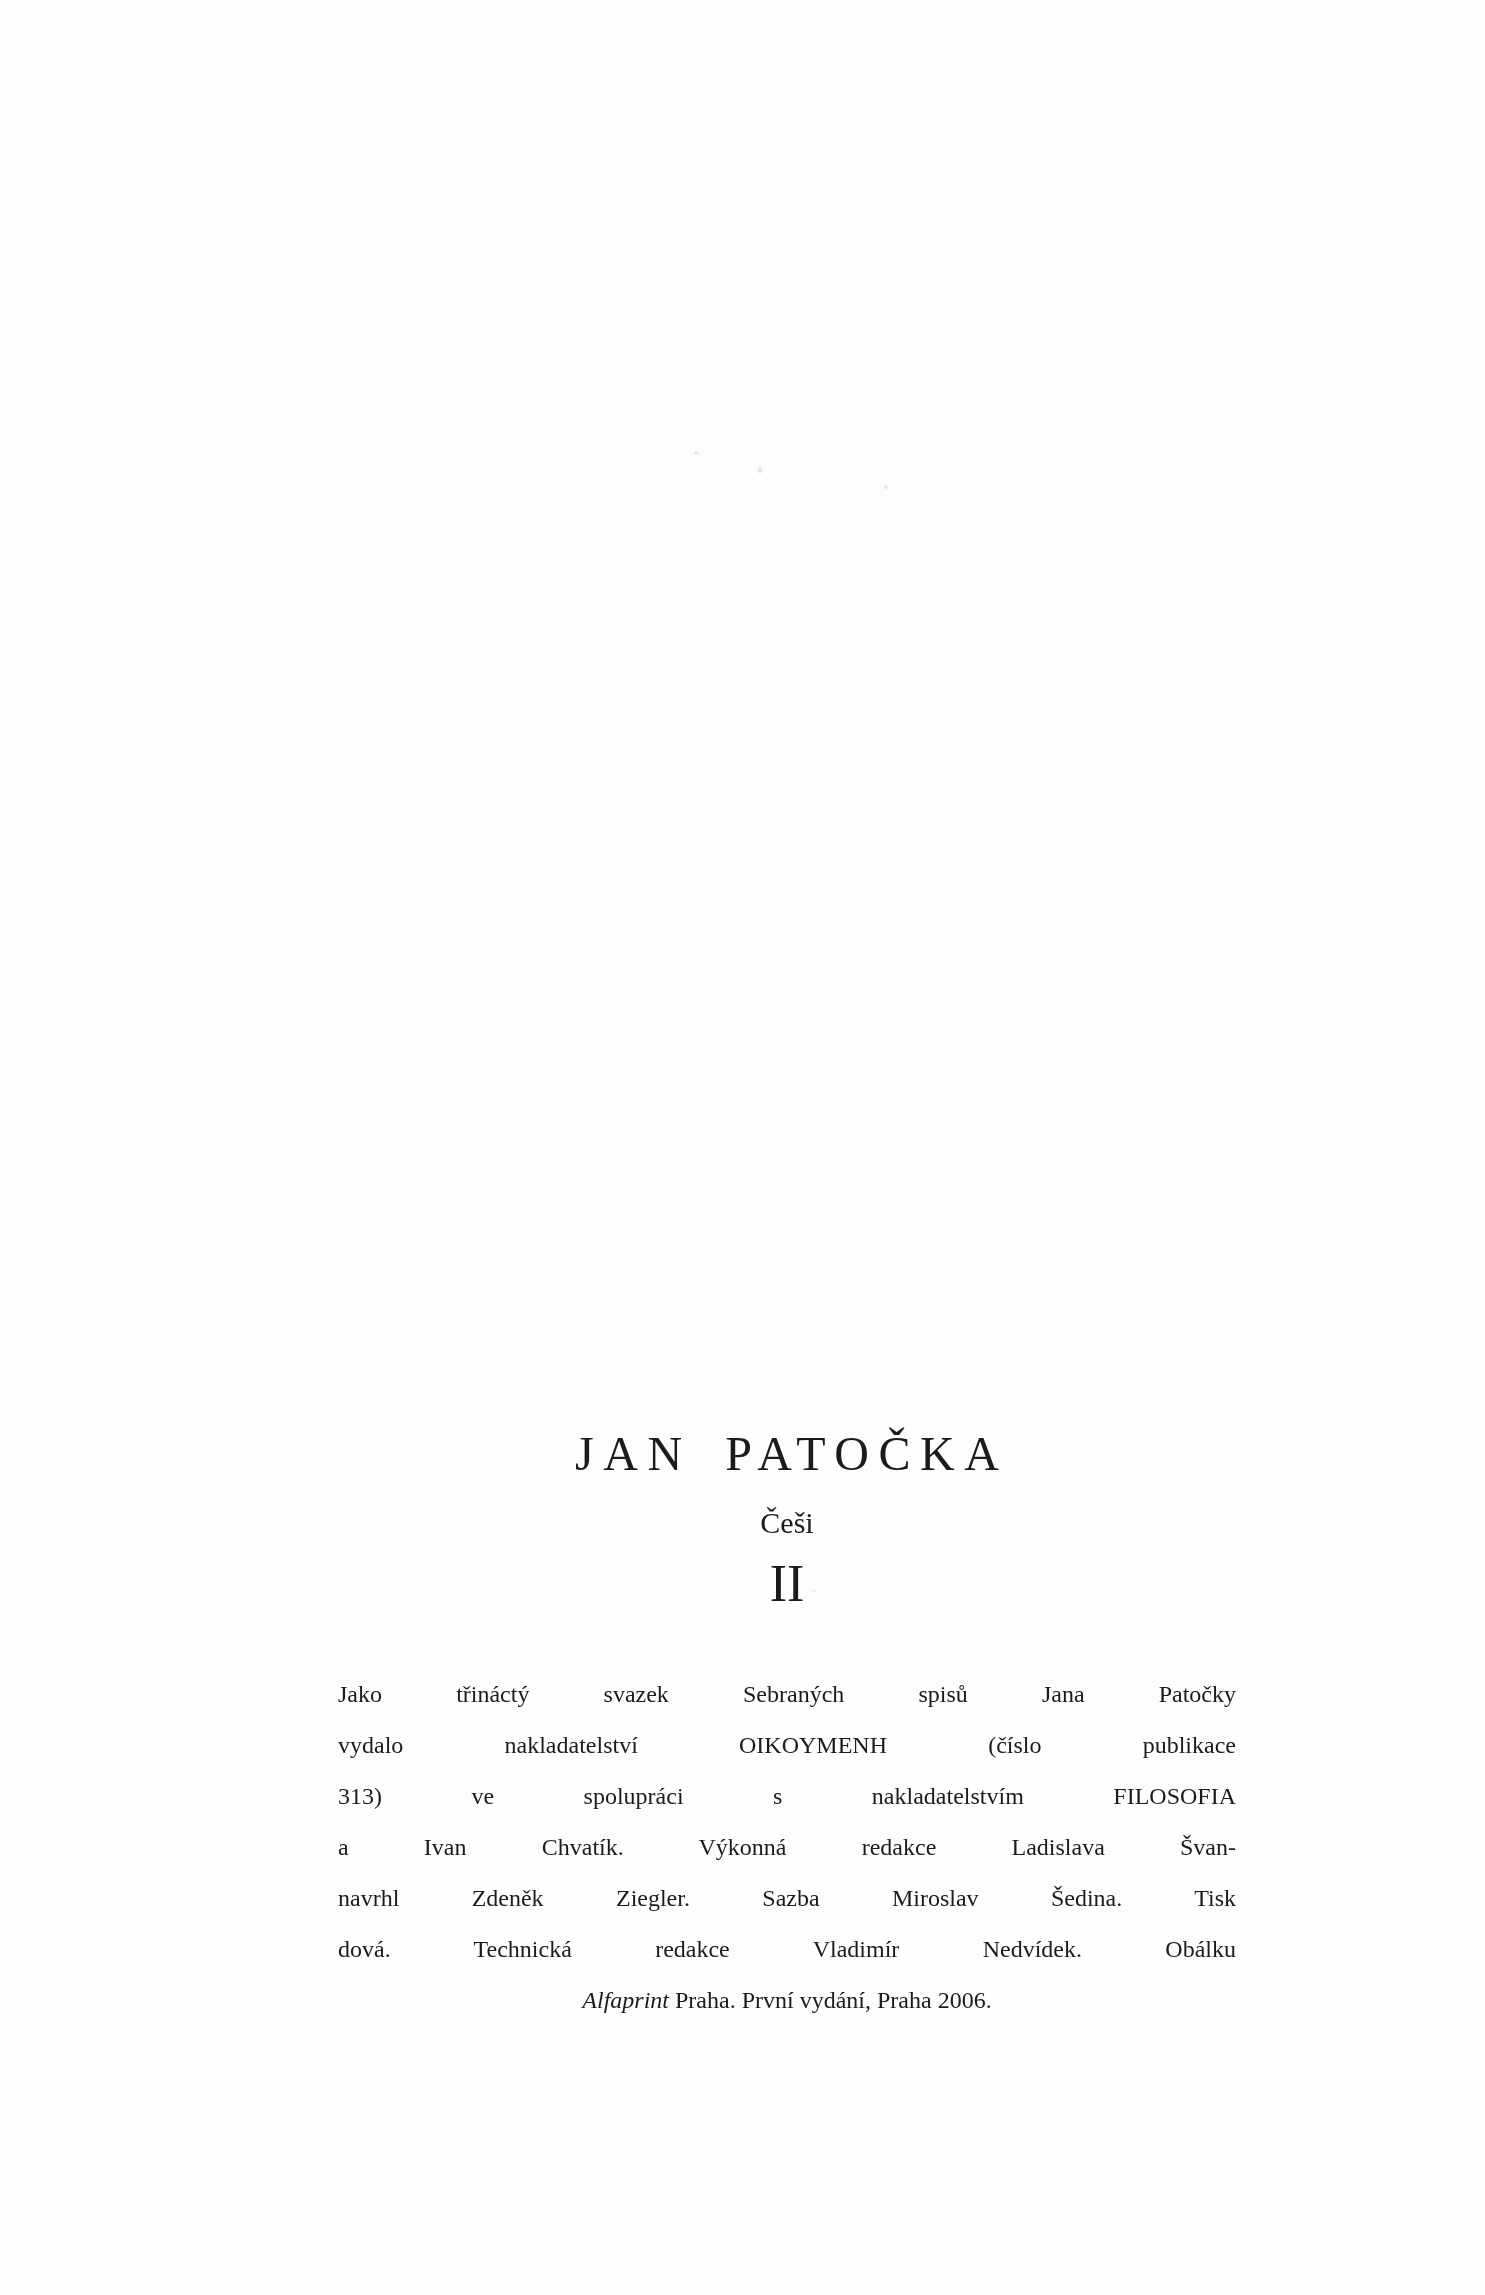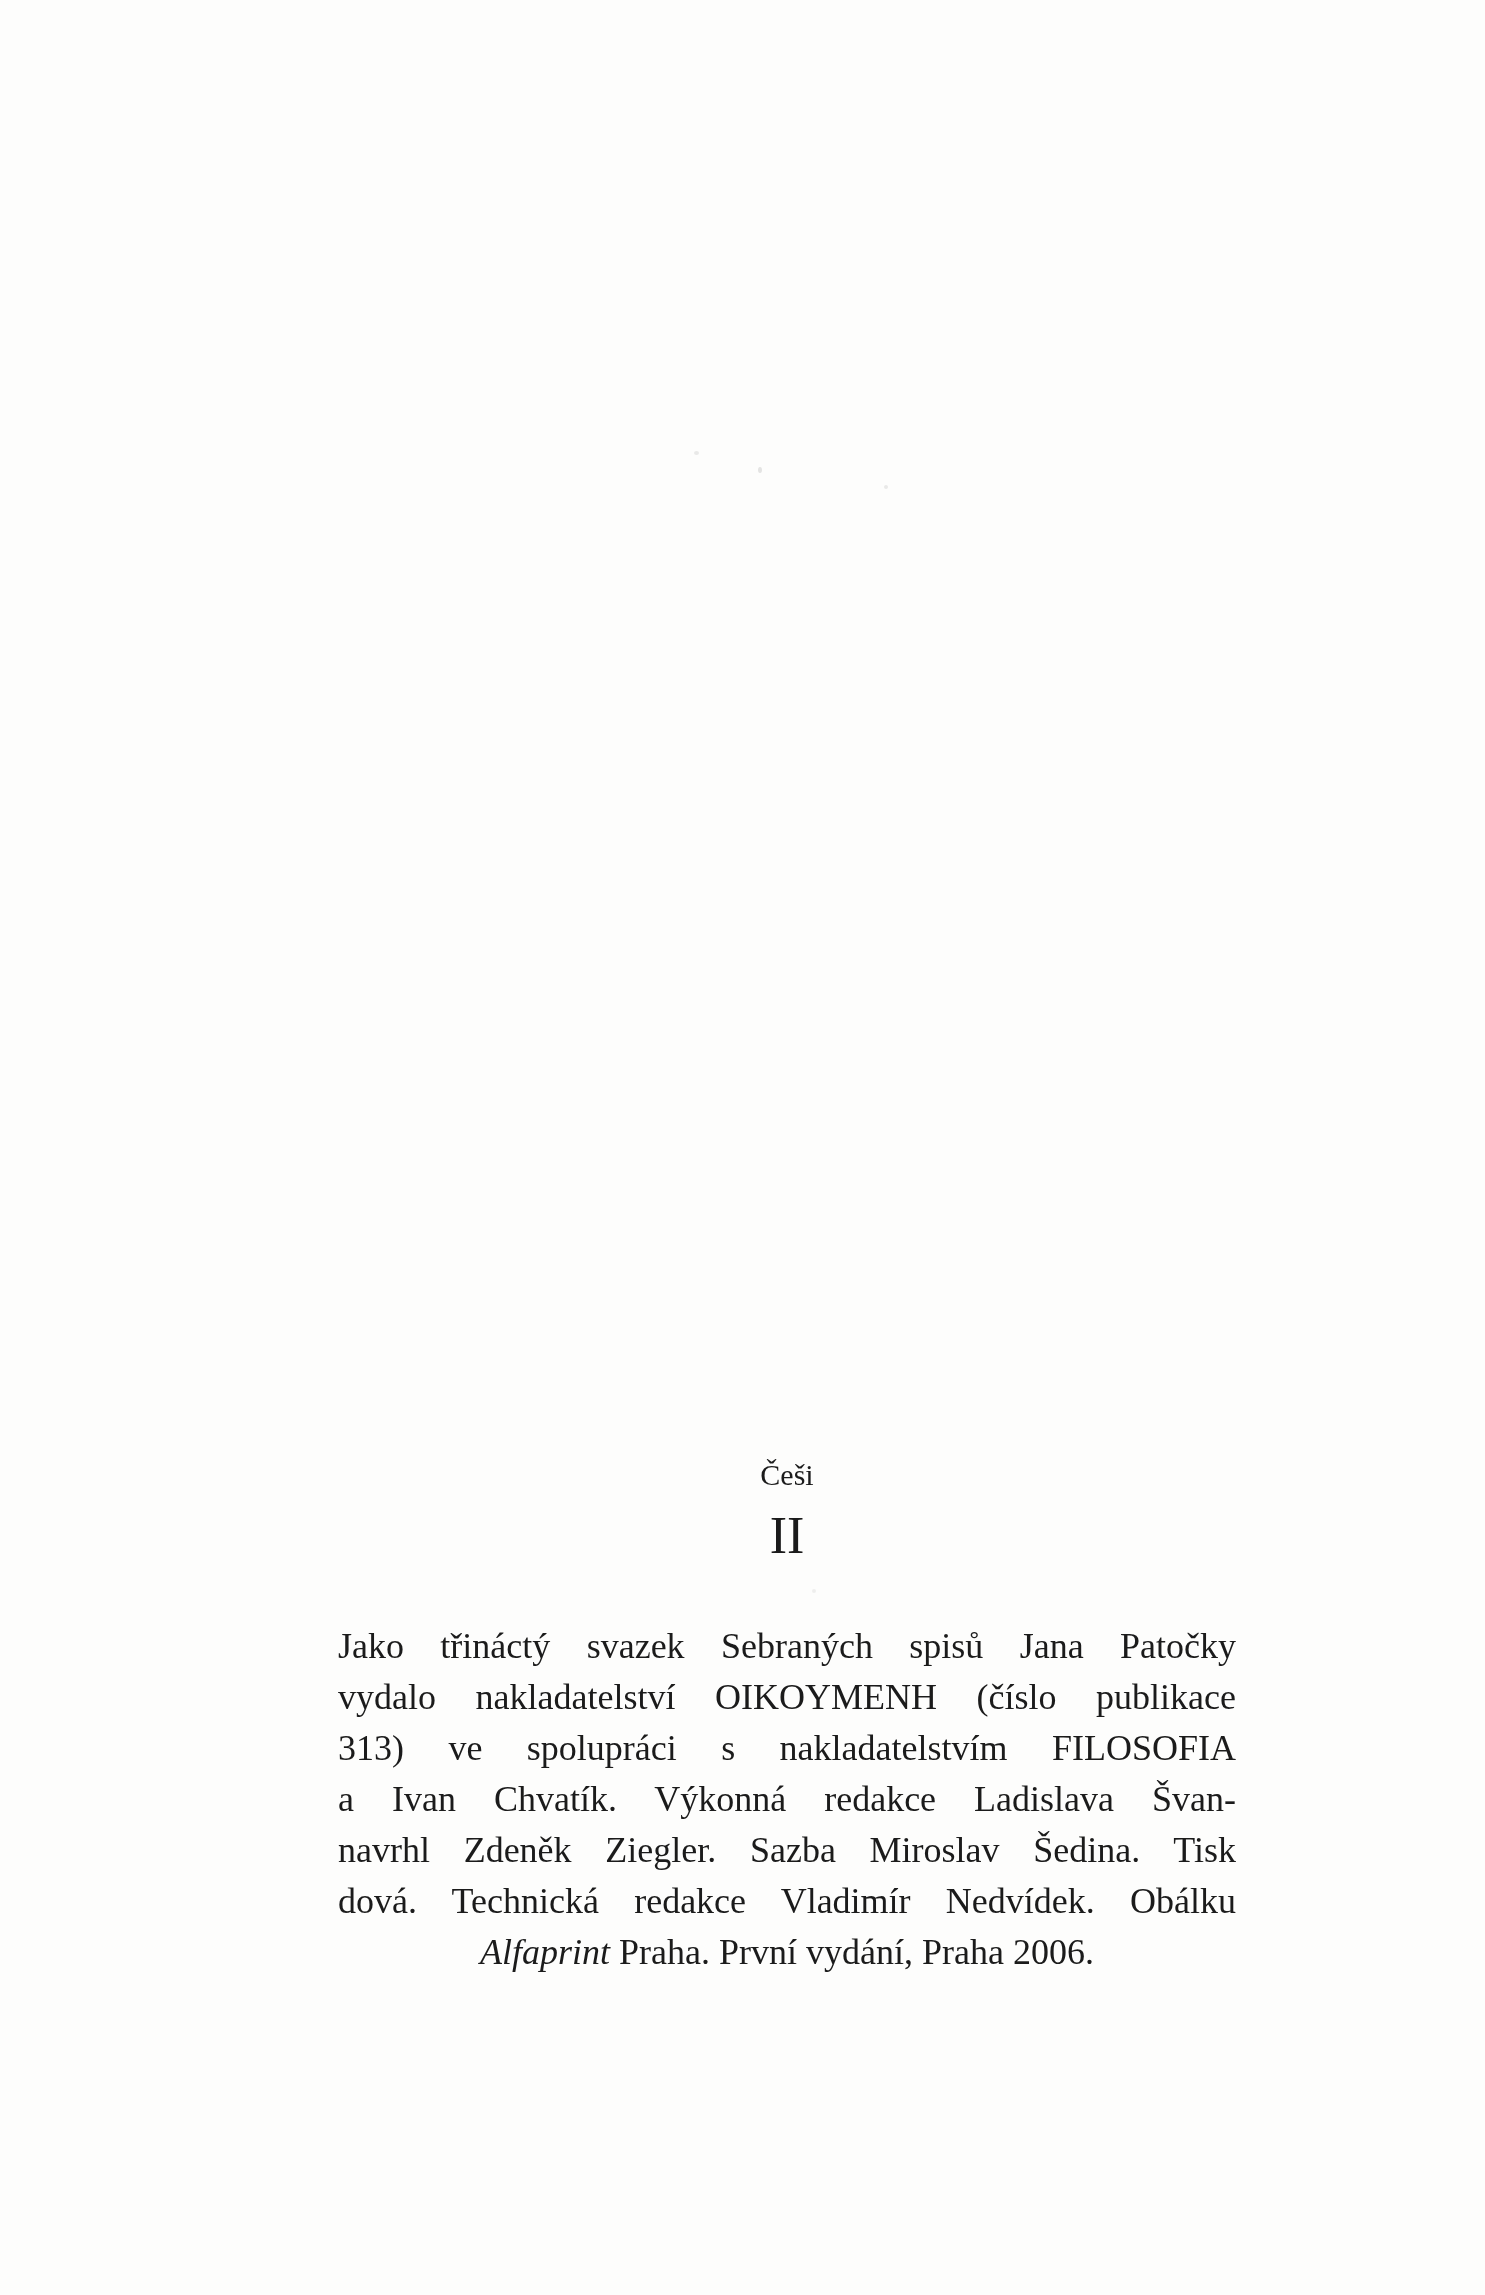--- a/index.html
+++ b/index.html
@@ -37,21 +37,21 @@
     line-height: 1;
     margin-top: 30px;
   }
   .volume {
     font-size: 52px;
     line-height: 1;
     margin-top: 20px;
   }
   .colophon {
     margin-top: 59px;
-    font-size: 36px;
+    font-size: 24px;
     line-height: 51px;
     text-align: justify;
   }
   .colophon .line {
     text-align: justify;
     text-align-last: justify;
   }
   .colophon .line-last {
     text-align: center;
     text-align-last: center;
@@ -73,20 +73,21 @@
 
 <div class="page">
 
   <span class="speck speck-1"></span>
   <span class="speck speck-2"></span>
   <span class="speck speck-3"></span>
   <span class="speck speck-4"></span>
 
   <div class="content">
 
+    <div class="author">JAN PATOČKA</div>
 
     <div class="book-title">Češi</div>
 
     <div class="volume">II</div>
 
     <div class="colophon">
       <div class="line">Jako třináctý svazek Sebraných spisů Jana Patočky</div>
       <div class="line">vydalo nakladatelství OIKOYMENH (číslo publikace</div>
       <div class="line">313) ve spolupráci s nakladatelstvím FILOSOFIA</div>
       <div class="line">a Ivan Chvatík. Výkonná redakce Ladislava Švan-</div>

